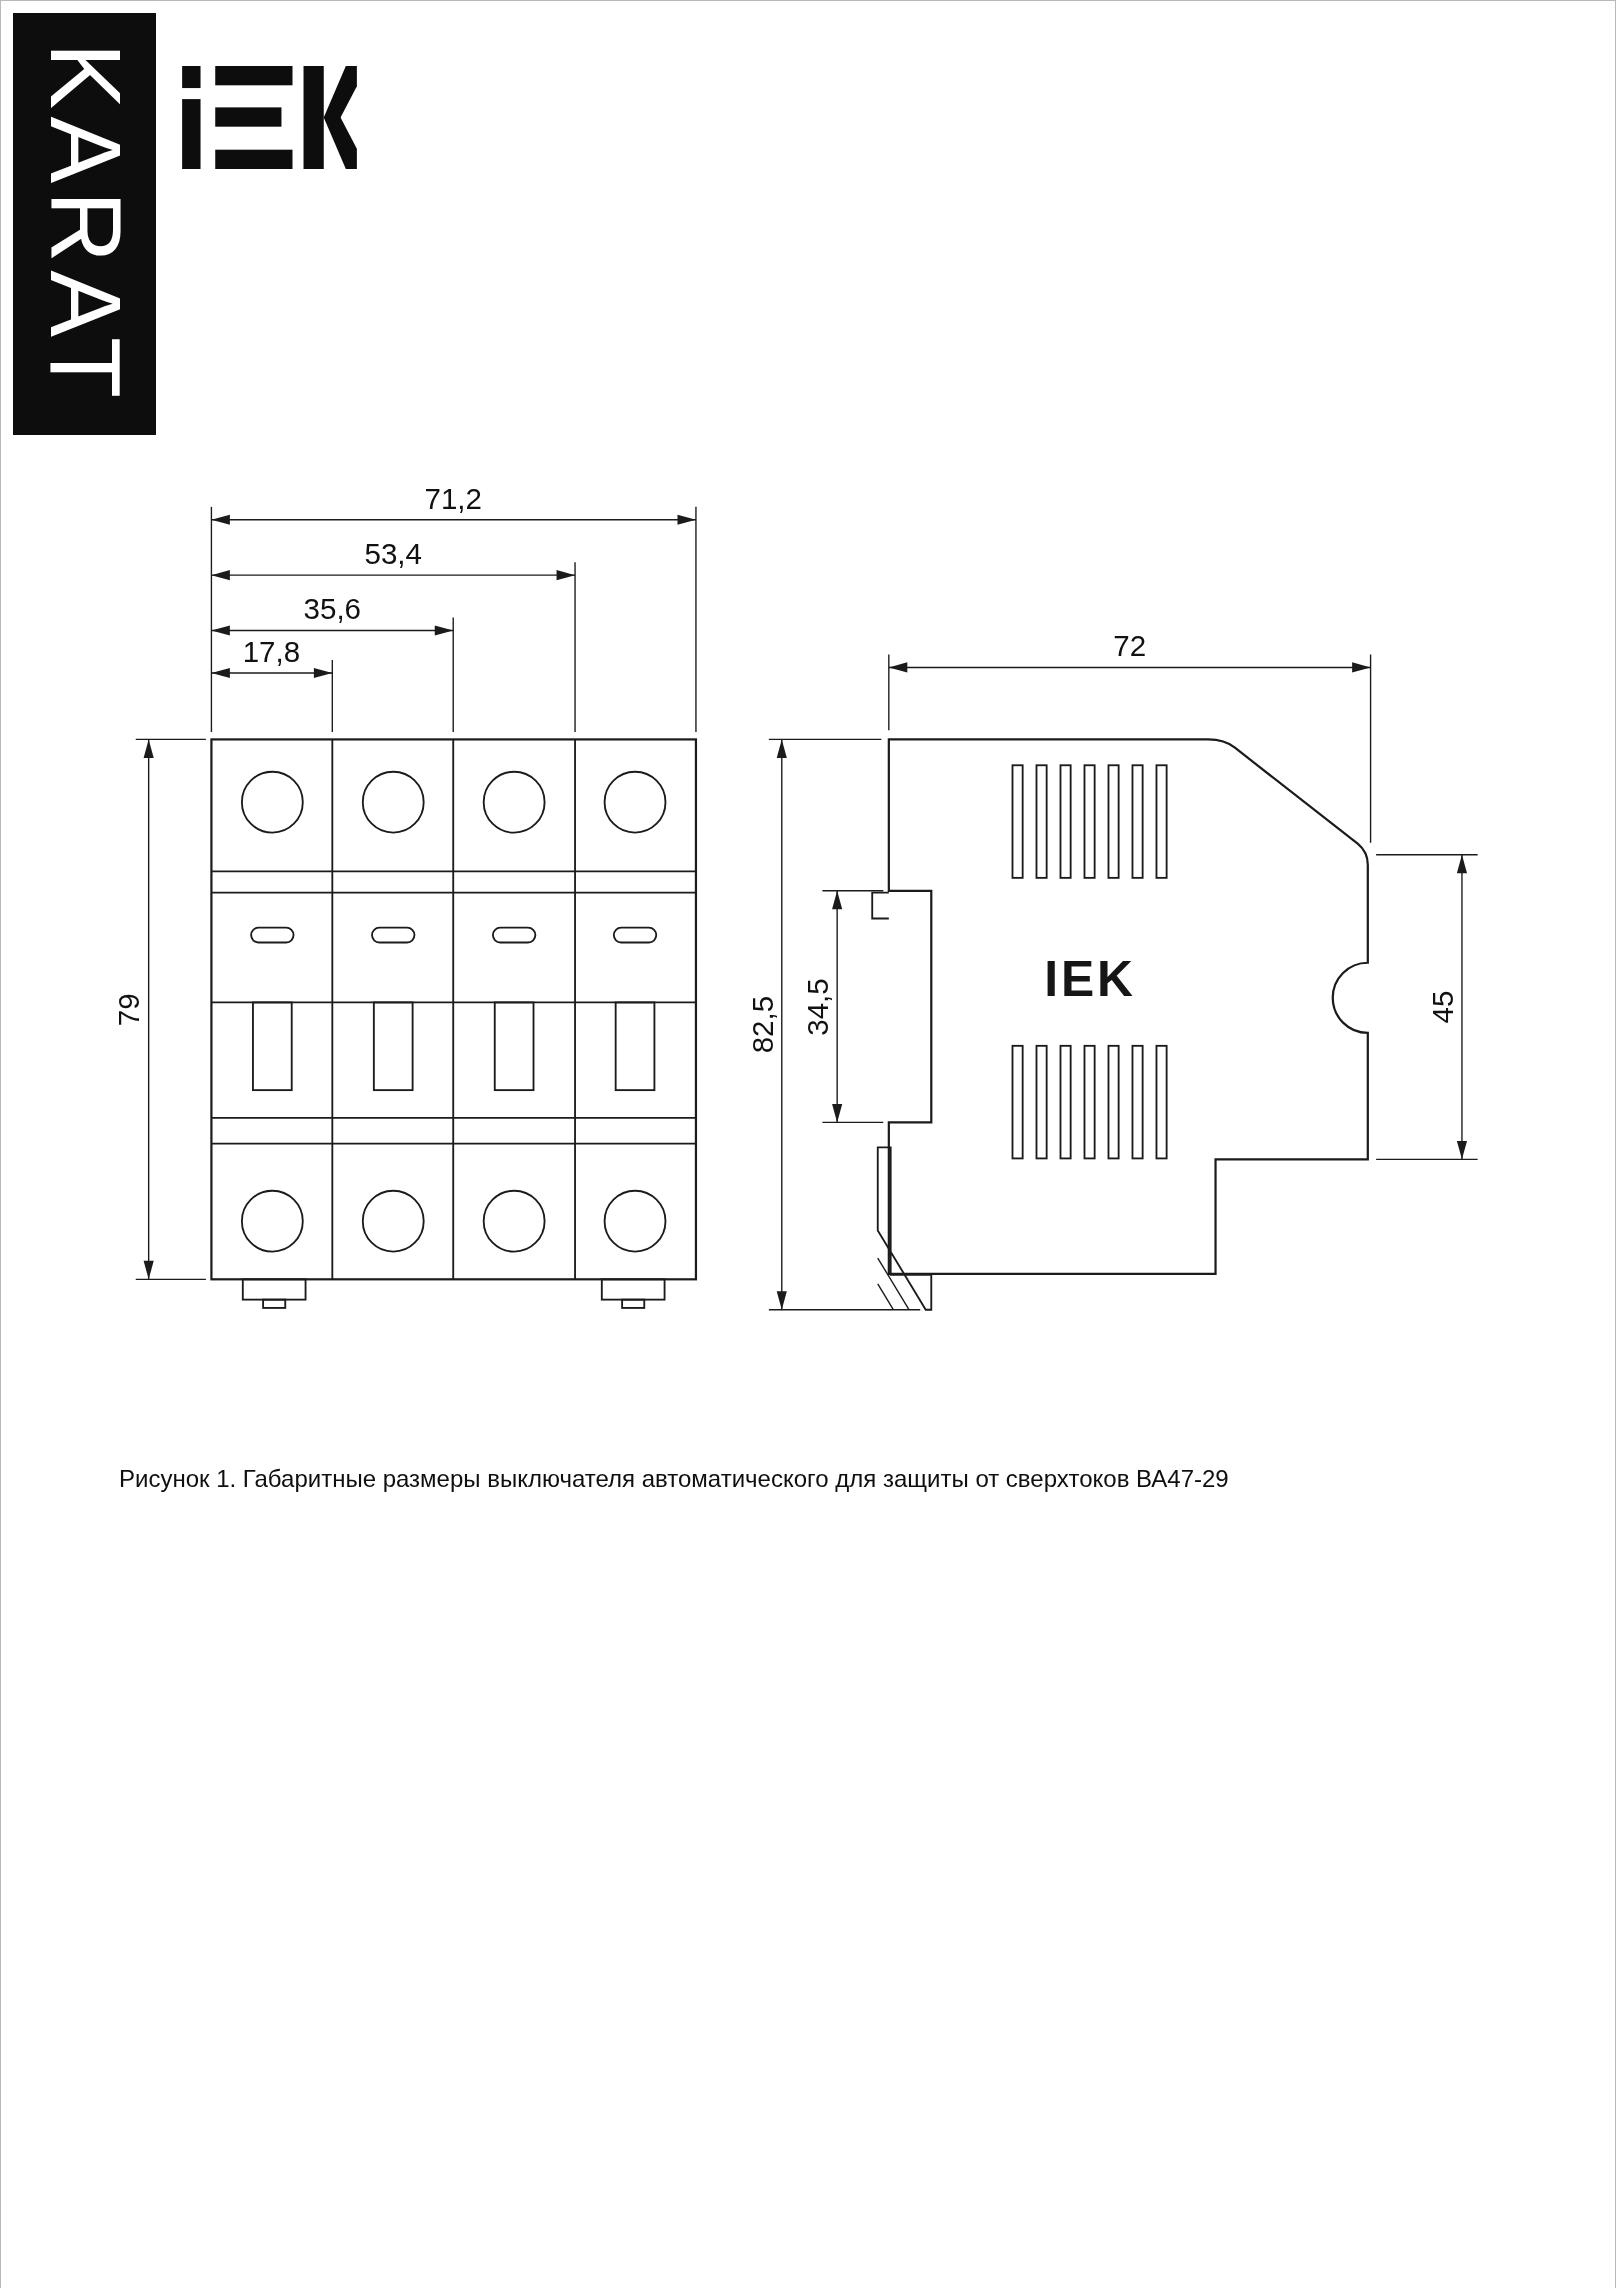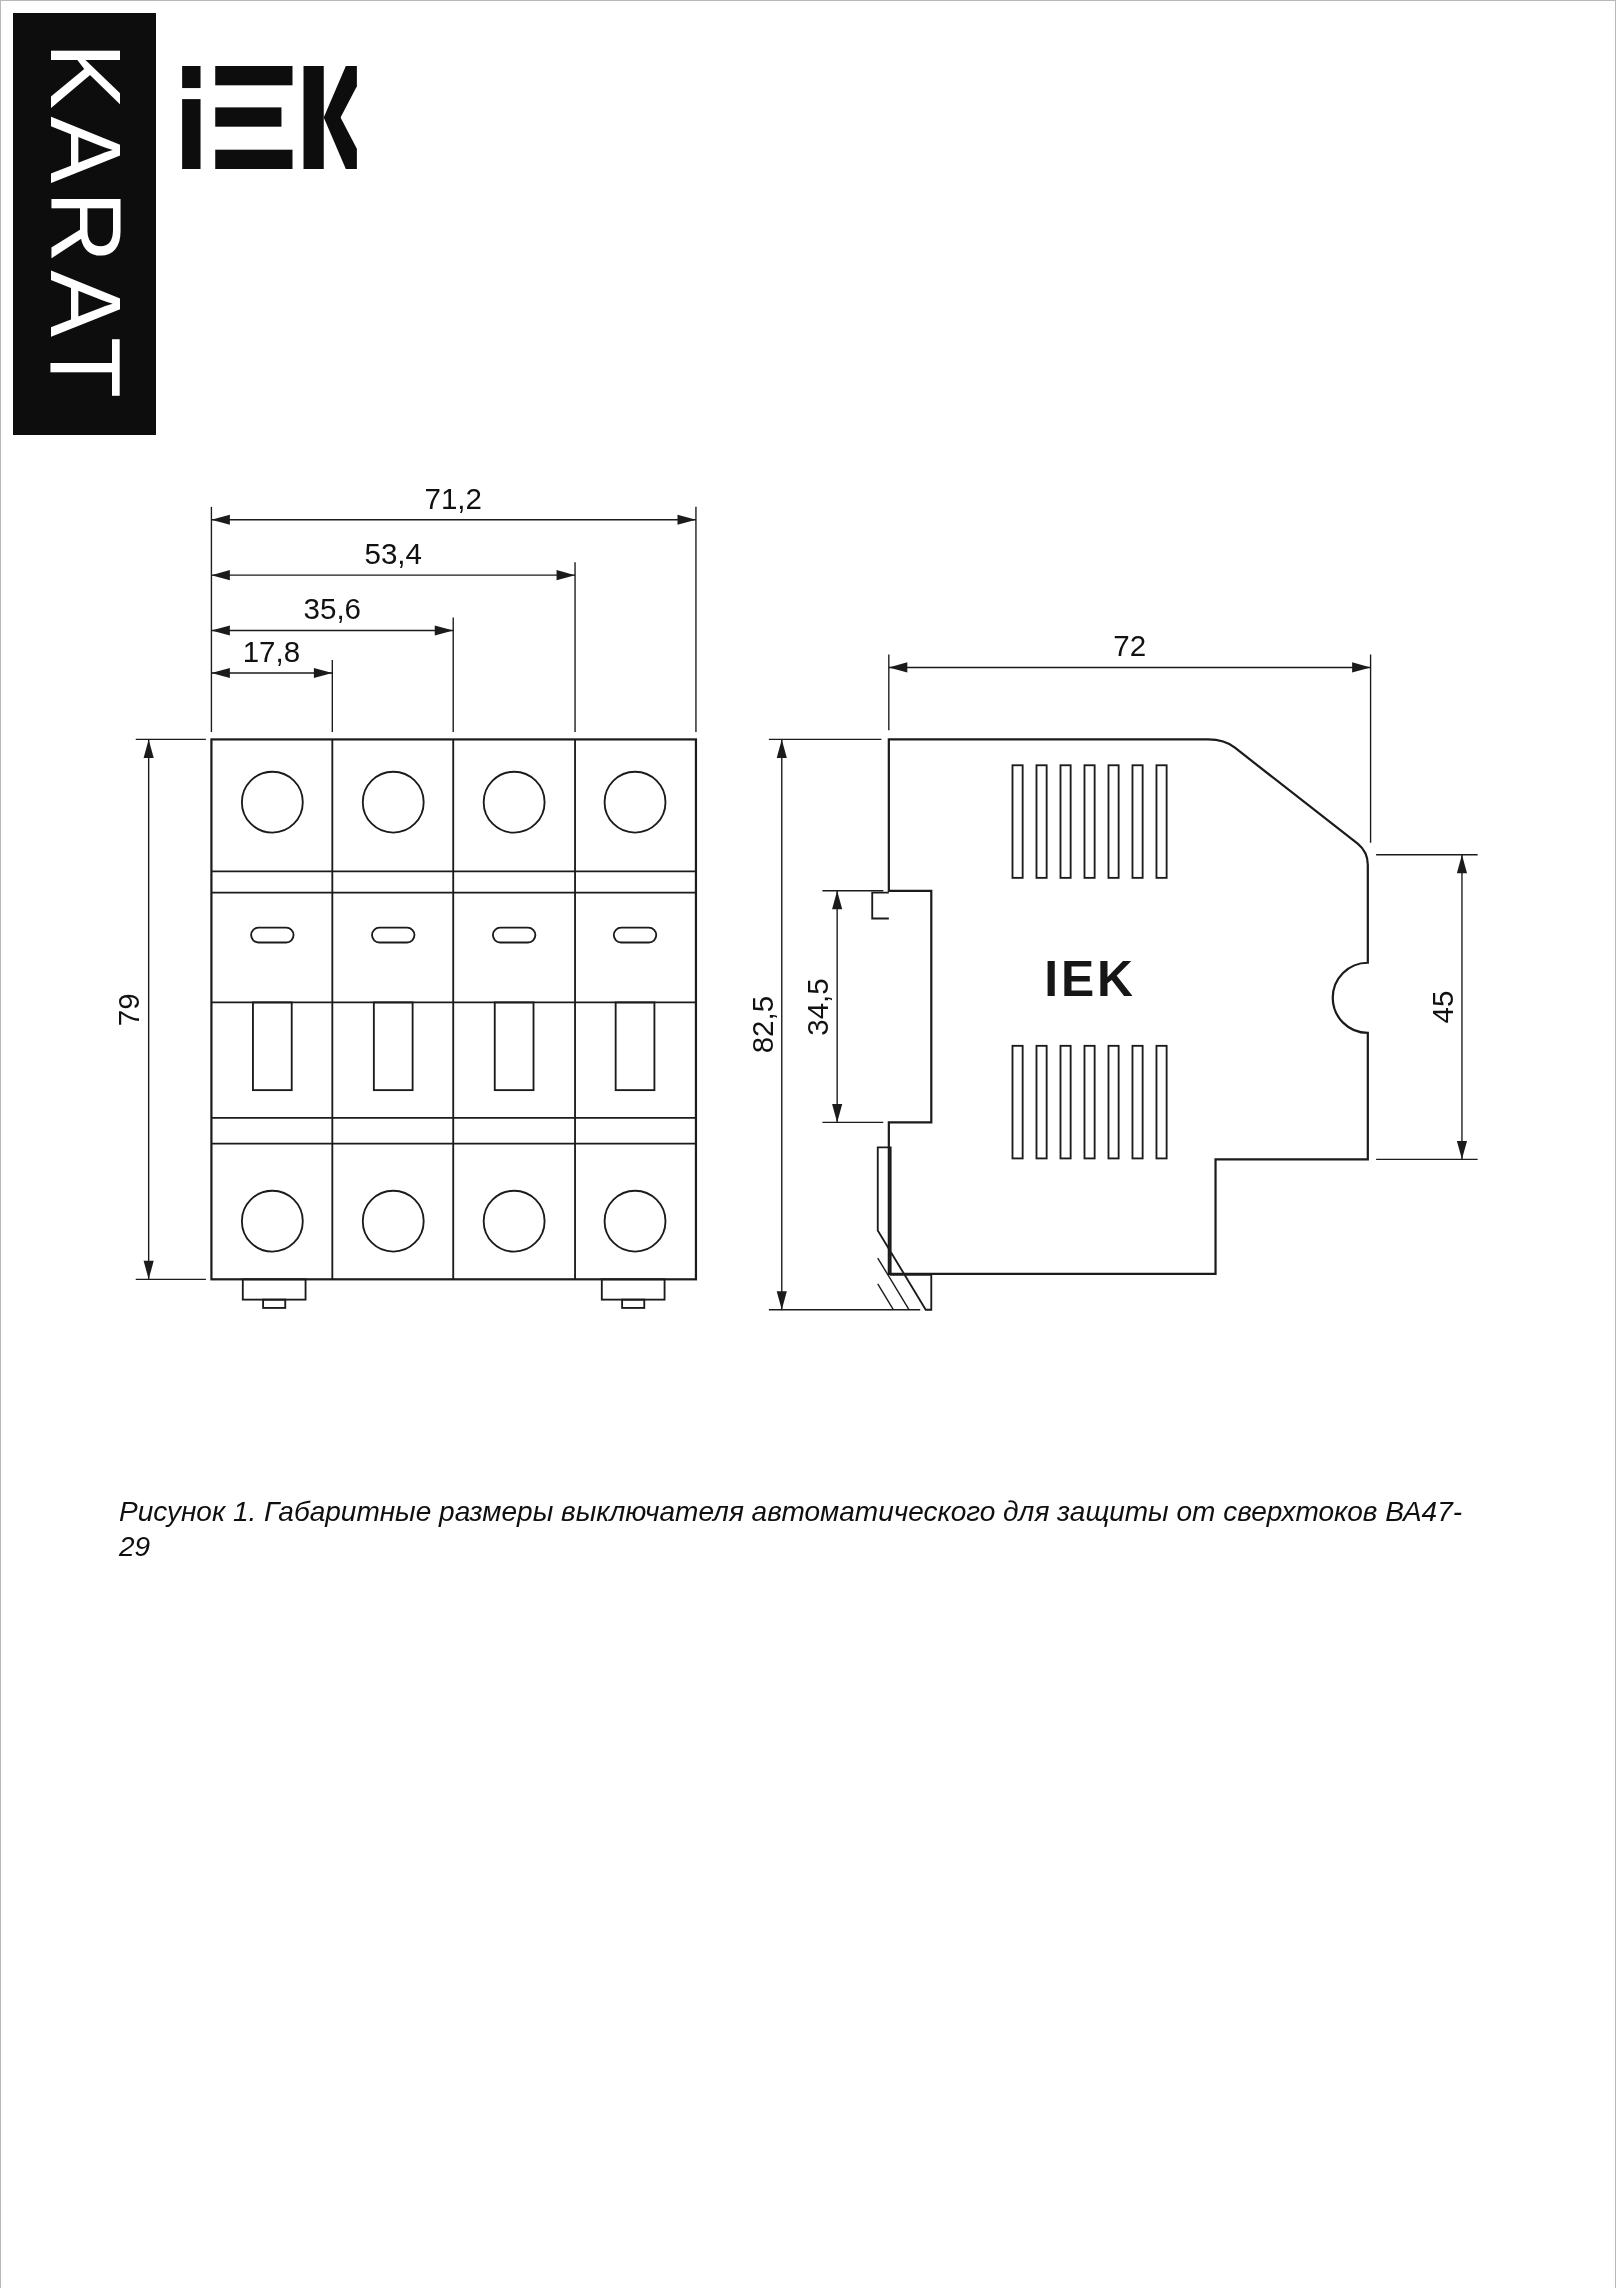--- a/index.html
+++ b/index.html
@@ -11,22 +11,22 @@
   .banner{
     position:absolute;left:12px;top:12px;width:143px;height:422px;background:#0d0d0d;overflow:hidden;
   }
   .banner .vtext{
     position:absolute;left:50%;top:50%;width:415px;
     transform:translate(-50%,-50%) rotate(90deg);
     color:#ffffff;font-size:100px;font-weight:400;letter-spacing:7.4px;text-align:center;white-space:nowrap;
   }
   .logo{position:absolute;left:181px;top:65px;}
   .caption{
-    position:absolute;left:118px;top:1493px;width:1347px;
-    font-size:28px;line-height:1.25;color:#0f0f0f;font-style:italic;
+    position:absolute;left:118px;top:1463px;width:1347px;
+    font-size:24px;line-height:1.25;color:#0f0f0f;
   }
   svg.drawing{position:absolute;left:0;top:0;}
   .outline{fill:none;stroke:#1b1b1b;stroke-width:2.4;}
   .inner{fill:none;stroke:#1b1b1b;stroke-width:2;}
   .dimline{stroke:#1b1b1b;stroke-width:1.5;fill:none;}
   .arrow{fill:#1b1b1b;stroke:none;}
   text.dim{font-family:"Liberation Sans",sans-serif;font-size:32px;fill:#111;}
   text.devlogo{font-family:"Liberation Sans",sans-serif;font-size:54px;font-weight:bold;letter-spacing:3px;fill:#161616;}
 </style>
 </head>

